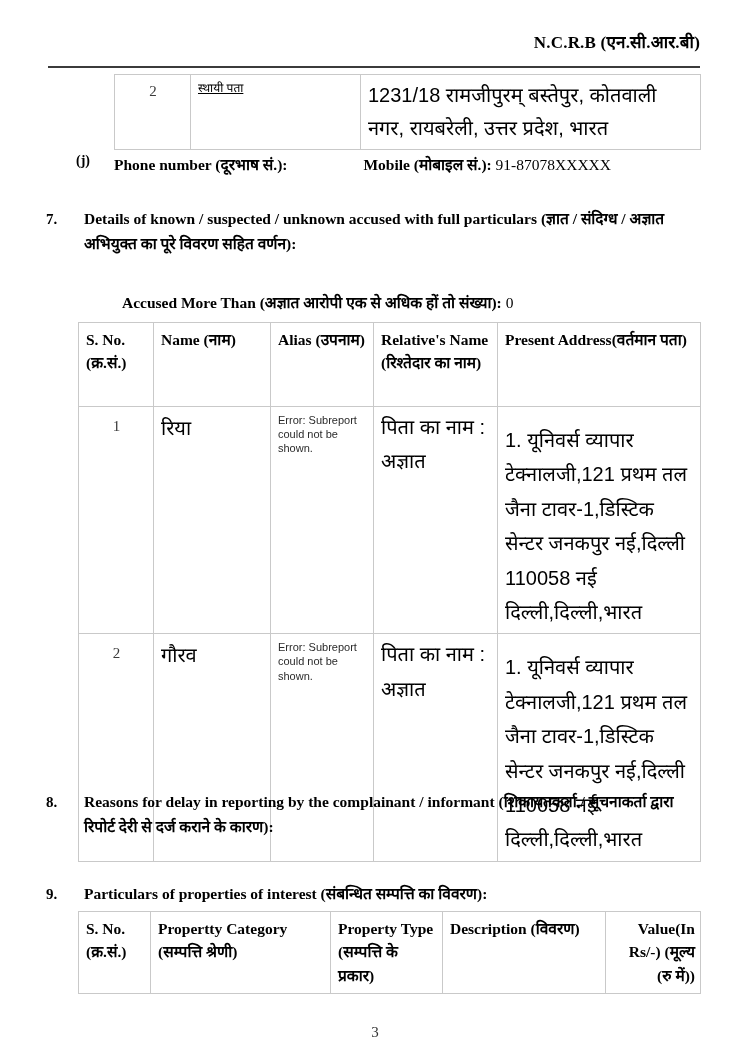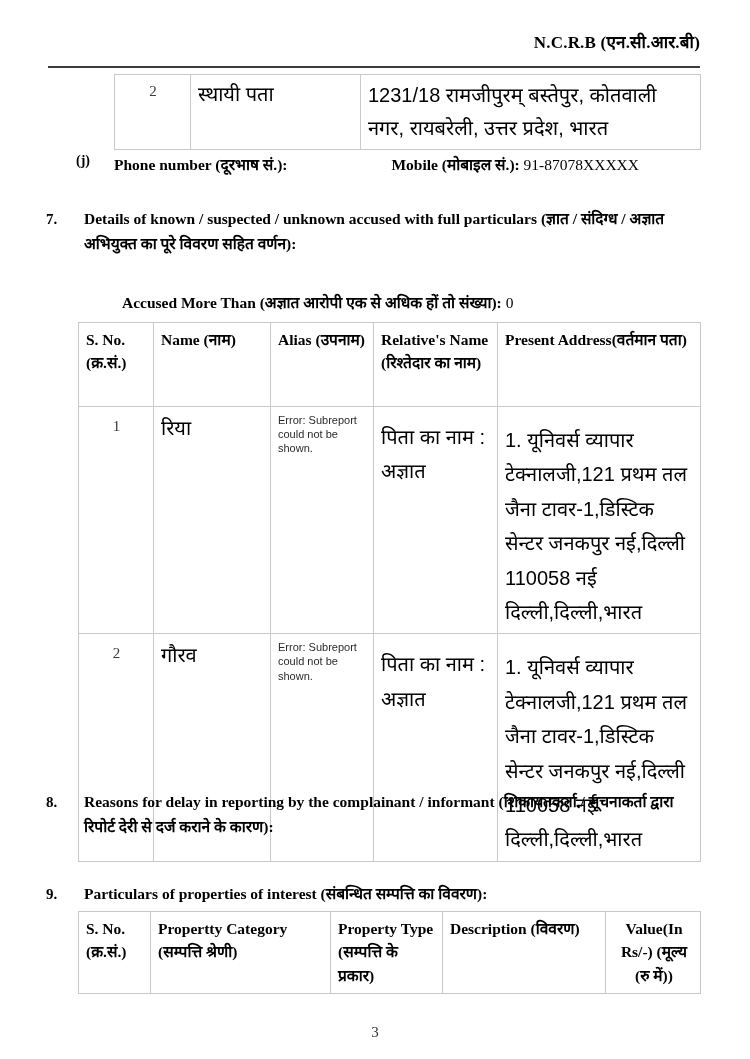--- a/index.html
+++ b/index.html
@@ -65,21 +65,21 @@
     left: 114px;
     width: 586px;
   }
   #addr-table td { height: 28px; }
   #addr-table td.num {
     text-align: center;
     font-size: 15px;
     color: #3a3a3a;
     padding-top: 5px;
   }
-  #addr-table td.lbl { font-size: 20px; }
+  #addr-table td.lbl { font-size: 12px; text-decoration: underline; }
   #addr-table td.val { font-size: 20px; line-height: 1.65; }
 
   
   .clause {
     position: absolute;
     font-weight: bold;
     font-size: 15.5px;
     line-height: 1.62;
   }
   .clause .numb {
@@ -91,21 +91,21 @@
   }
   .clause .numb.small { font-size: 14px; top: -2px; }
 
   #clause-j {
     top: 152px;
     left: 114px;
     width: 600px;
   }
   #clause-j .mobile-wrap {
     display: inline-block;
-    margin-left: 100px;
+    margin-left: 72px;
   }
   #clause-j .mobile-val { font-weight: normal; }
 
   #clause-7 {
     top: 206px;
     left: 84px;
     width: 610px;
   }
   #accused-more {
     position: absolute;
@@ -153,38 +153,38 @@
     color: #3a3a3a;
     padding-top: 7px;
   }
   #accused-table td.alias {
     font-family: "Liberation Sans", "DejaVu Sans", sans-serif;
     font-size: 11px;
     line-height: 1.28;
     color: #2b2b2b;
     padding-top: 6px;
   }
-  #accused-table td.relname { padding-top: 13px; }
+  #accused-table td.relname { padding-top: 3px; }
   #accused-table td.address { padding-top: 16px; }
   #accused-table tbody tr { height: 182px; }
 
   
   #property-table {
     top: 911px;
     left: 78px;
     width: 622px;
   }
   #property-table th {
     font-weight: bold;
     font-size: 15.5px;
     line-height: 1.5;
     vertical-align: top;
     padding: 5px 5px 6px 7px;
   }
-  #property-table th.right { text-align: center; }
+  #property-table th.right { text-align: right; }
   #property-table thead tr { height: 82px; }
 
   .hi { font-family: "Liberation Sans", "DejaVu Sans", sans-serif; }
 
   
   .footer-page {
     position: absolute;
     bottom: 18px;
     left: 0;
     width: 750px;

